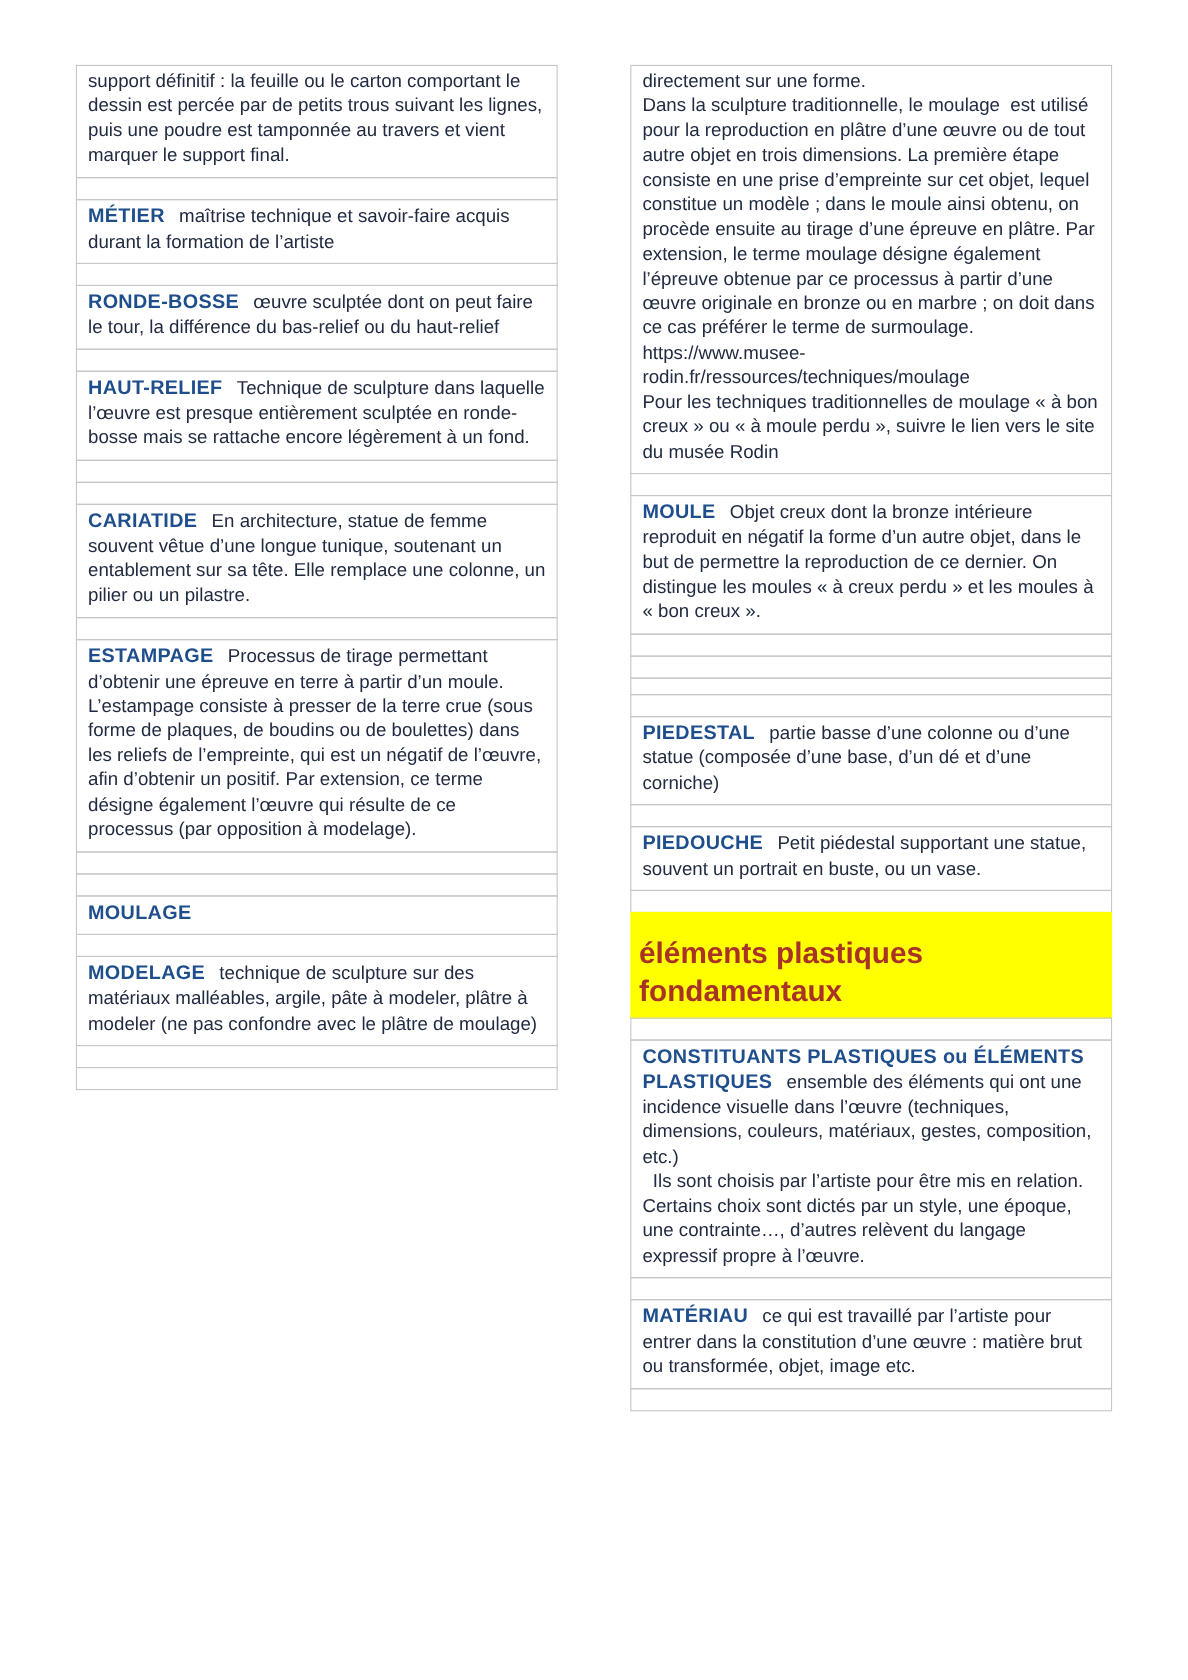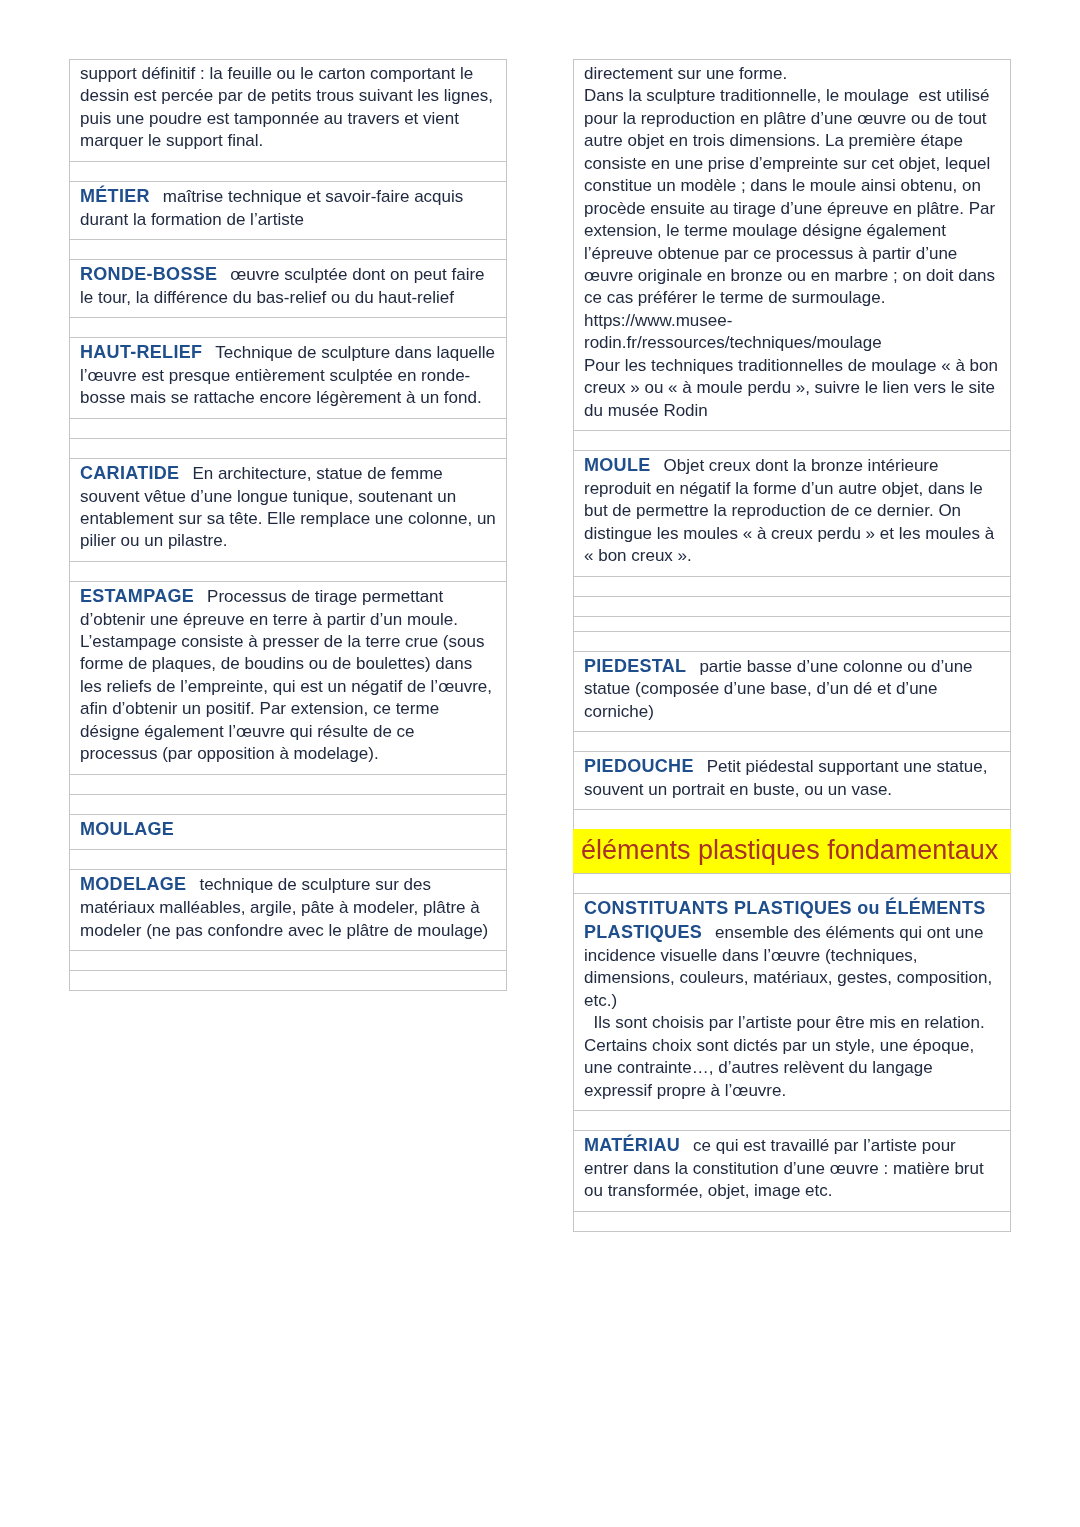--- a/index.html
+++ b/index.html
@@ -49,24 +49,24 @@
     font-size: 18px;
     letter-spacing: 0.3px;
     margin-right: 13px;
   }
   .it { }
   .linkish { cursor: pointer; }
   .yellow-heading {
     margin-top: -1px;
     background: var(--highlight-yellow, #ffff00);
     color: var(--heading-red, #a93226);
-    font-weight: normal;
+    font-weight: bold;
     font-size: 27px;
     line-height: 1.3;
-    padding: 4px 10px 6px 8px;
+    padding: 20px 10px 6px 8px;
   }
 </style>
 </head>
 <body>
 
 <div class="page">
   <div class="column">
       <div class="cell">
         <p class="para"><span>support définitif : la feuille ou le carton comportant le dessin est percée par de petits trous suivant les lignes, puis une poudre est tamponnée au travers et vient marquer le support final.</span></p>
       </div>

